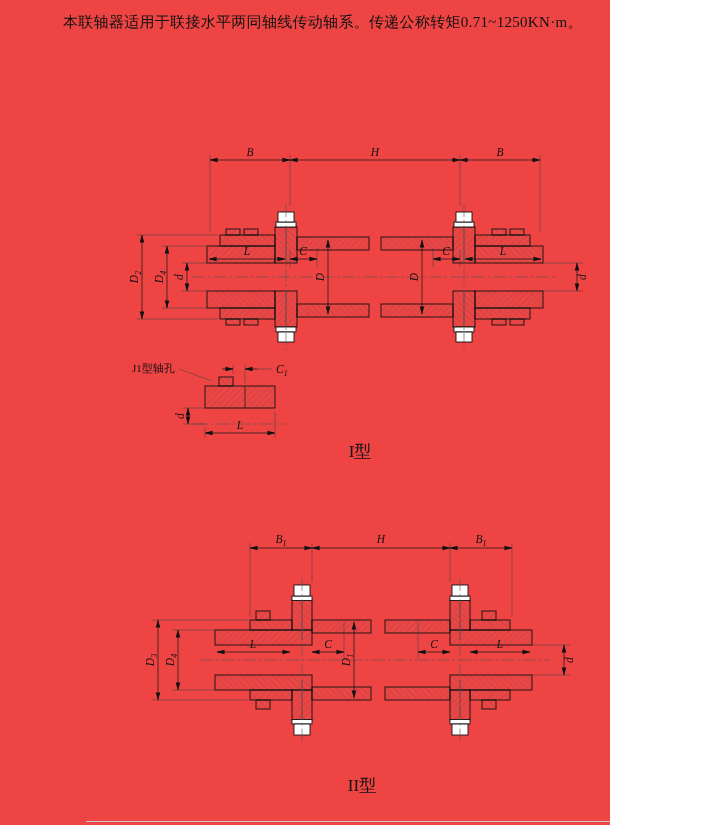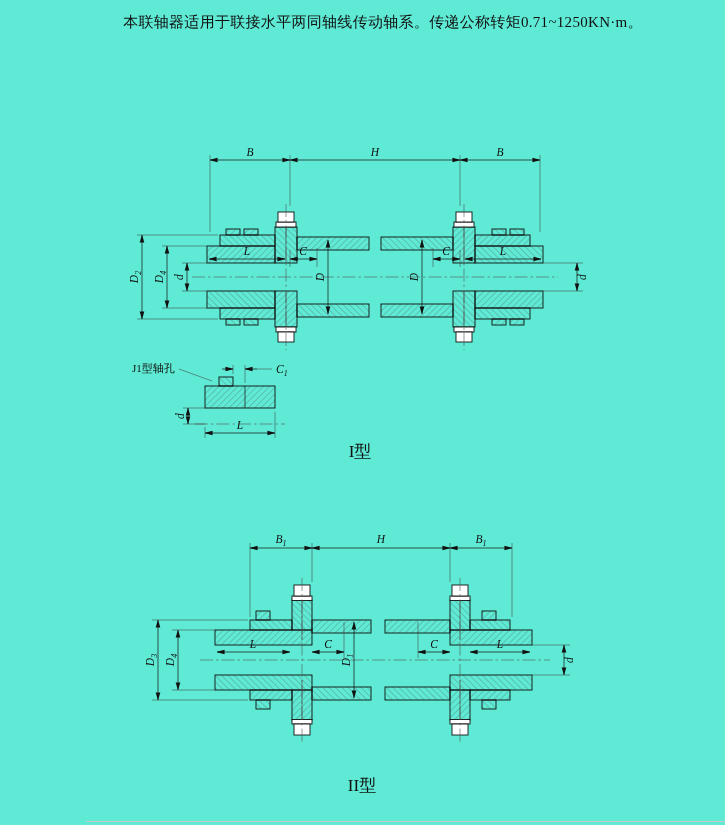--- a/index.html
+++ b/index.html
@@ -1,17 +1,17 @@
 <!DOCTYPE html>
 <html><head>
 <meta charset="utf-8">
 <style>
   html,body{margin:0;padding:0;background:#ffffff;}
-  .page{position:relative;width:725px;height:825px;background:#5eead4;overflow:hidden;
-        font-family:"Liberation Serif","DejaVu Serif",serif;color:#111;text-align:center;}
+  .page{position:relative;width:610px;height:825px;background:#ef4444;overflow:hidden;
+        font-family:"Liberation Serif","DejaVu Serif",serif;color:#111;}
   .desc{position:absolute;left:63px;top:13px;width:640px;font-size:15px;
         letter-spacing:0.3px;white-space:nowrap;}
   svg.draw{position:absolute;left:0;top:0;}
   .p1{fill:url(#h1);stroke:#111;stroke-width:0.9;}
   .p2{fill:url(#h2);stroke:#111;stroke-width:0.9;}
   .pw{fill:#fff;stroke:#111;stroke-width:0.9;}
   .ext{stroke:#444;stroke-width:0.55;fill:none;}
   .dim{stroke:#111;stroke-width:0.7;fill:none;}
   .cl{stroke:#555;stroke-width:0.6;fill:none;stroke-dasharray:13 3 2.5 3;}
   .dlabel{font-style:italic;font-size:11.5px;font-family:"Liberation Serif","DejaVu Serif",serif;fill:#111;}

